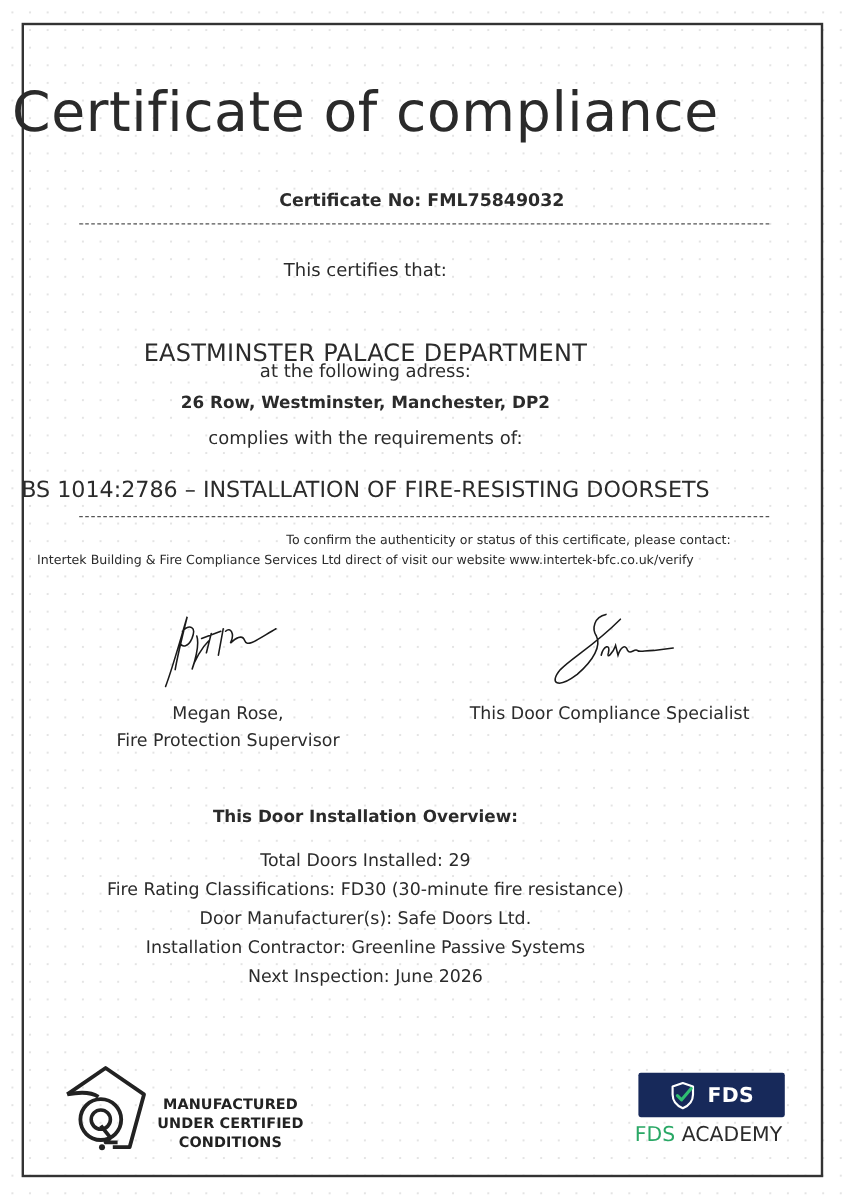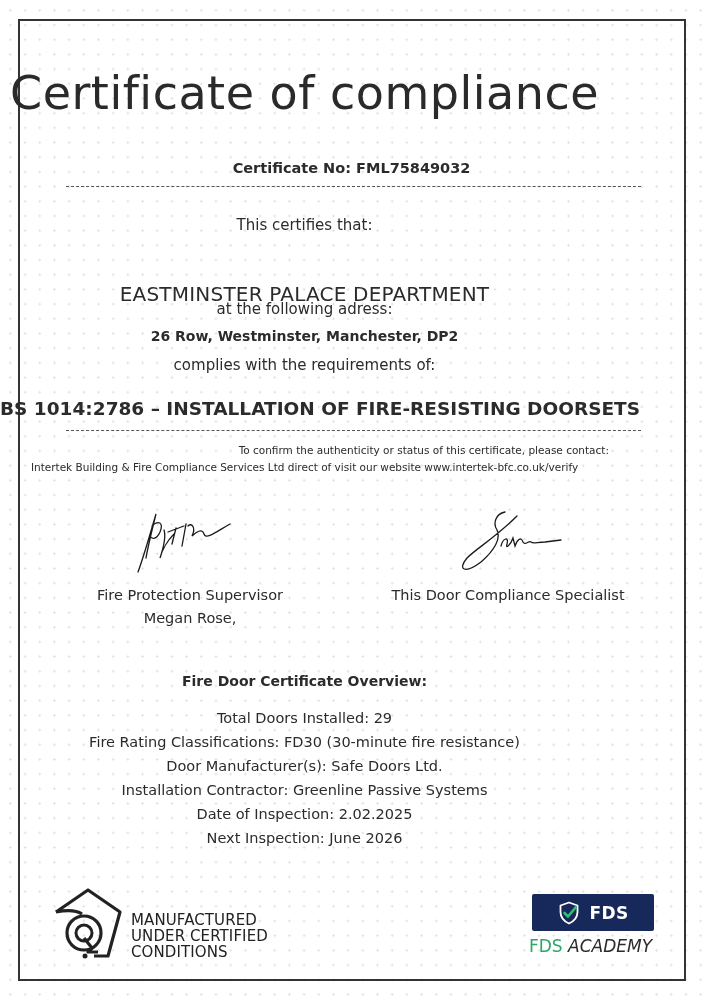--- a/index.html
+++ b/index.html
@@ -18,42 +18,42 @@
     }
     .abs { position: absolute; left: 0; width: 609px; text-align: center; white-space: nowrap; }
     .title { top: 66px; font-size: 46px; font-weight: normal; letter-spacing: 0.5px; color: #2a2a2a; }
     .cert-no { top: 160px; font-size: 14.5px; font-weight: bold; padding-left: 47px; }
     .dash { position: absolute; left: 66px; width: 575px; height: 0; border-top: 1px dashed #555; }
     .certifies { top: 216px; font-size: 15px; }
     .org { top: 250px; font-size: 20px; font-weight: normal; letter-spacing: 0.2px; margin-top: 32px; }
     .addr-label { top: 300px; font-size: 15px; }
     .addr { top: 328px; font-size: 14px; font-weight: bold; }
     .complies { top: 356px; font-size: 15px; }
-    .standard { top: 398px; font-size: 18.5px; font-weight: bold; }
+    .standard { top: 398px; font-size: 18.5px; font-weight: normal; }
     .contact1 { top: 444px; font-size: 10.5px; text-align: right; }
     .contact2 { top: 461px; font-size: 10.5px; }
     .sig { position: absolute; }
     .signer { position: absolute; text-align: center; font-size: 14.5px; line-height: 23px; white-space: nowrap; }
     .ov-title { top: 673px; font-size: 14px; font-weight: bold; }
     .ov-list { top: 706px; font-size: 14.5px; line-height: 24px; }
     .ov-list div { white-space: nowrap; }
     .logo-left { position: absolute; left: 52px; top: 888px; }
     .logo-left-text {
-      position: absolute; left: 131px; top: 912px; font-size: 15px; font-weight: normal;
-      line-height: 16px; letter-spacing: 0.1px; color: #222;
+      position: absolute; left: 131px; top: 912px; font-size: 12px; font-weight: bold;
+      line-height: 16px; letter-spacing: 0.1px; color: #222; text-align: center;
     }
     .fds-badge {
       position: absolute; left: 532px; top: 894px; width: 122px; height: 37px;
       background: #17295a; border-radius: 2px;
       display: flex; align-items: center; justify-content: center; gap: 10px;
     }
     .fds-badge-text { color: #ffffff; font-weight: bold; font-size: 17px; letter-spacing: 0.3px; }
     .fds-academy { position: absolute; left: 529px; top: 936px; font-size: 17px; white-space: nowrap; }
     .fds-academy .g { color: #2aa866; }
-    .fds-academy .d { color: #2b2b2b; font-style: italic; }
+    .fds-academy .d { color: #2b2b2b; }
   </style>
 </head>
 <body>
 
 <div class="frame"></div>
 
 <div class="abs title">Certificate of compliance</div>
 <div class="abs cert-no">Certificate No: FML75849032</div>
 <div class="dash" style="top:186px;"></div>
 
@@ -69,34 +69,33 @@
 
 <svg class="sig" style="left:130px; top:506px;" width="125" height="70" viewBox="0 0 125 70">
   <path d="M8 66 C 14 50, 20 28, 26 8 C 22 24, 18 40, 16 52 M22 20 C 28 14, 34 16, 30 26 C 27 33, 22 34, 20 30 M34 24 C 36 30, 34 40, 30 52 C 32 44, 38 34, 44 28 M46 22 L 42 38 M38 26 L 54 20 M56 18 L 52 40 M58 20 C 62 16, 66 22, 62 30 C 66 26, 72 22, 74 28 C 76 34, 86 26, 100 18" fill="none" stroke="#1a1a1a" stroke-width="1.3" stroke-linecap="round"></path>
 </svg>
 
 <svg class="sig" style="left:445px; top:508px;" width="130" height="70" viewBox="0 0 130 70">
   <path d="M60 4 C 50 6, 48 16, 52 22 C 56 30, 50 42, 36 54 C 20 66, 12 62, 22 50 C 32 40, 50 30, 72 8 M56 38 C 58 30, 64 28, 62 36 C 60 42, 66 36, 68 30 L 70 38 C 72 32, 76 28, 78 34 C 80 38, 84 32, 86 34 C 88 36, 92 34, 100 34 L 116 32" fill="none" stroke="#1a1a1a" stroke-width="1.3" stroke-linecap="round"></path>
 </svg>
 
 <div class="signer" style="left:70px; width:240px; top:584px;">
+  <div>Megan Rose,</div>
   <div>Fire Protection Supervisor</div>
-  <div>Megan Rose,</div>
 </div>
 <div class="signer" style="left:378px; width:260px; top:584px;">
   <div>This Door Compliance Specialist</div>
 </div>
 
-<div class="abs ov-title">Fire Door Certificate Overview:</div>
+<div class="abs ov-title">This Door Installation Overview:</div>
 <div class="abs ov-list">
   <div>Total Doors Installed: 29</div>
   <div>Fire Rating Classifications: FD30 (30-minute fire resistance)</div>
   <div>Door Manufacturer(s): Safe Doors Ltd.</div>
   <div>Installation Contractor: Greenline Passive Systems</div>
-  <div>Date of Inspection: 2.02.2025</div>
   <div>Next Inspection: June 2026</div>
 </div>
 
 <svg class="logo-left" width="75" height="72" viewBox="0 0 75 72">
   <path d="M4 24 L 36 2 L 68 24 L 56 68 L 42 68" fill="none" stroke="#222" stroke-width="3.2" stroke-linejoin="round"></path>
   <path d="M4 24 C 14 22, 24 22, 30 26" fill="none" stroke="#222" stroke-width="3.2"></path>
   <circle cx="32" cy="45" r="17" fill="none" stroke="#222" stroke-width="3.2"></circle>
   <circle cx="32" cy="45" r="8" fill="none" stroke="#222" stroke-width="3"></circle>
   <path d="M32 50 L 40 60 L 36 64 L 46 64" fill="none" stroke="#222" stroke-width="3.2" stroke-linejoin="round"></path>
   <circle cx="33" cy="68" r="2.5" fill="#222"></circle>

